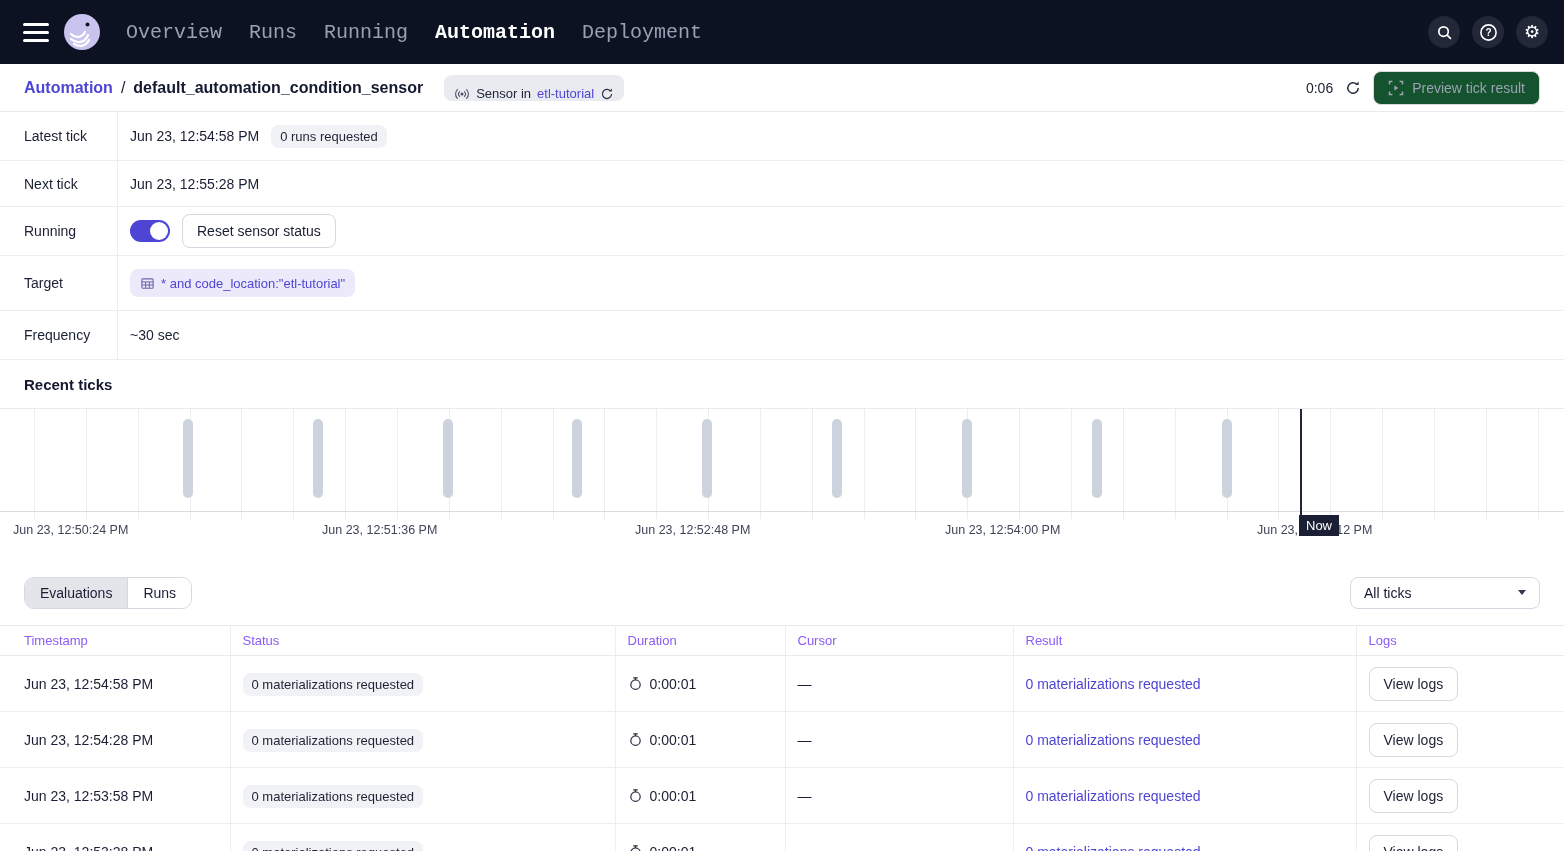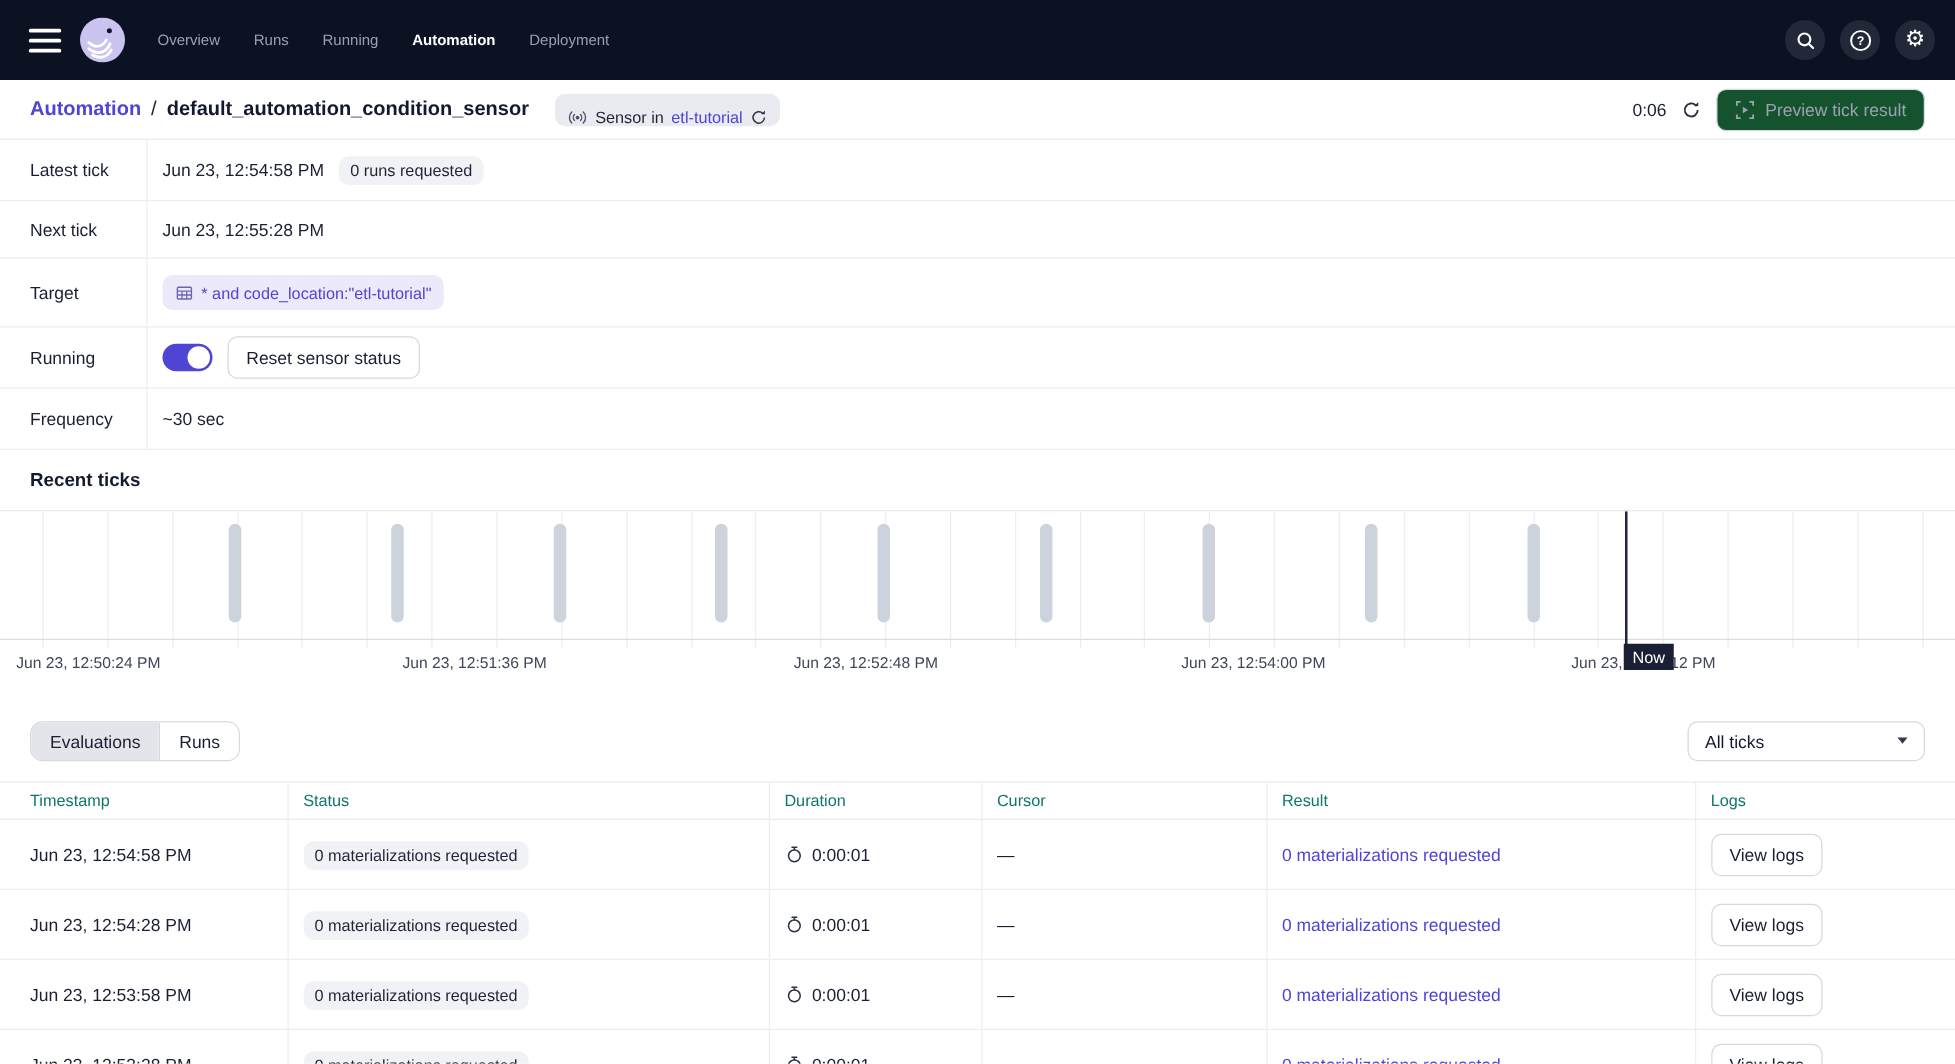--- a/index.html
+++ b/index.html
@@ -4,21 +4,21 @@
 <style>
   * { box-sizing: border-box; margin: 0; padding: 0; }
   html,body { width:1564px; height:851px; overflow:hidden; background:#fff;
     font-family:"Liberation Sans","DejaVu Sans",sans-serif; color:#1a1f33; }
 
   
   .topnav { height:64px; background:#0d1222; display:flex; align-items:center; padding:0 16px; }
   .hamburger { width:40px; height:40px; display:flex; flex-direction:column; justify-content:center; gap:5px; cursor:pointer; background:none; border:none; padding:0 7px; }
   .hamburger span { display:block; height:3px; border-radius:2px; background:#fff; }
   .logo { width:36px; height:36px; margin-left:8px; cursor:pointer; }
-  .nav-items { display:flex; gap:27px; margin-left:26px; font-size:12px; color:#99a0b4; }
+  .nav-items { display:flex; gap:27px; margin-left:26px; font-size:20px; color:#99a0b4;font-family:Liberation Mono, monospace; }
   .nav-item { cursor:pointer; background:none; border:none; color:inherit; font:inherit; }
   .nav-item.active { color:#fff; font-weight:700; }
   .nav-right { margin-left:auto; display:flex; gap:12px; }
   .icon-btn { width:32px; height:32px; border-radius:50%; background:#222838; border:none; color:#fff;
     display:flex; align-items:center; justify-content:center; cursor:pointer; }
   .gear-glyph { font-family:"DejaVu Sans",sans-serif; font-size:18px; line-height:1; color:#fff; }
 
   
   .header-bar { height:48px; border-bottom:1px solid #e8eaee; display:flex; align-items:center; padding:0 24px; background:#fff; }
   .crumb-root { color:#4e45d4; font-size:16px; font-weight:600; text-decoration:none; cursor:pointer; }
@@ -61,21 +61,21 @@
   .segmented { display:inline-flex; border:1px solid #d4d8e0; border-radius:10px; overflow:hidden; height:32px; background:#fff; }
   .segment { padding:0 15px; display:flex; align-items:center; font-size:14px; color:#1a1f33; background:#fff; border:none; cursor:pointer; }
   .segment + .segment { border-left:1px solid #d4d8e0; }
   .segment.active { background:#e3e5ea; }
   .select { margin-left:auto; width:190px; height:32px; border:1px solid #d4d8e0; border-radius:8px;
     display:flex; align-items:center; padding:0 13px; font-size:14px; color:#141930; cursor:pointer; background:#fff; }
   .caret { margin-left:auto; width:0; height:0; border-left:4px solid transparent; border-right:4px solid transparent; border-top:5px solid #333a4e; }
 
   
   table { width:1564px; border-collapse:collapse; table-layout:fixed; border-top:1px solid #e8eaee; }
-  th { height:30px; font-weight:400; font-size:13px; color:#0f766e; text-align:left;
+  th { height:30px; font-weight:400; font-size:13px; color:#8b5cf6; text-align:left;
     border-bottom:1px solid #e8eaee; border-right:1px solid #eceef2; padding-left:12px; }
   th:first-child { padding-left:24px; }
   th:last-child { border-right:none; }
   td { height:56px; font-size:14px; color:#1a1f33; border-bottom:1px solid #eceef2; border-right:1px solid #eceef2;
     padding-left:12px; vertical-align:middle; }
   td:first-child { padding-left:24px; }
   td:last-child { border-right:none; }
   .duration-cell { display:flex; align-items:flex-start; gap:7px; }
   .link { color:#4e45d4; cursor:pointer; background:none; border:none; font:inherit; }
 </style>
@@ -162,42 +162,42 @@
       <span>Jun 23, 12:54:58 PM</span>
       <span class="chip-gray">0 runs requested</span>
     </div>
   </div>
   <div class="detail-row row-next">
     <div class="detail-label">Next tick</div>
     <div class="detail-value">
         <span>Jun 23, 12:55:28 PM</span>
       </div>
   </div>
+  <div class="detail-row row-running">
+    <div class="detail-label">Running</div>
+    <div class="detail-value">
+      <button class="toggle">
+          <span class="toggle-knob"></span>
+        </button>
+      <button class="btn">Reset sensor status</button>
+    </div>
+  </div>
   <div class="detail-row row-target">
     <div class="detail-label">Target</div>
     <div class="detail-value">
       <button class="chip-purple">
         <svg width="15" height="15" viewBox="0 0 16 16">
             <rect x="2" y="3" width="12" height="10" rx="1" fill="none" stroke="#6b68b0" stroke-width="1.2"></rect>
             <line x1="2" y1="6.3" x2="14" y2="6.3" stroke="#6b68b0" stroke-width="1.1"></line>
             <line x1="2" y1="9.6" x2="14" y2="9.6" stroke="#6b68b0" stroke-width="1.1"></line>
             <line x1="6" y1="6.3" x2="6" y2="13" stroke="#6b68b0" stroke-width="1.1"></line>
             <line x1="10" y1="6.3" x2="10" y2="13" stroke="#6b68b0" stroke-width="1.1"></line>
           </svg>
         <span>* and code_location:"etl-tutorial"</span>
       </button>
-    </div>
-  </div>
-  <div class="detail-row row-running">
-    <div class="detail-label">Running</div>
-    <div class="detail-value">
-      <button class="toggle">
-          <span class="toggle-knob"></span>
-        </button>
-      <button class="btn">Reset sensor status</button>
     </div>
   </div>
   <div class="detail-row row-freq">
     <div class="detail-label">Frequency</div>
     <div class="detail-value">
         <span>~30 sec</span>
       </div>
   </div>
 </section>
 

